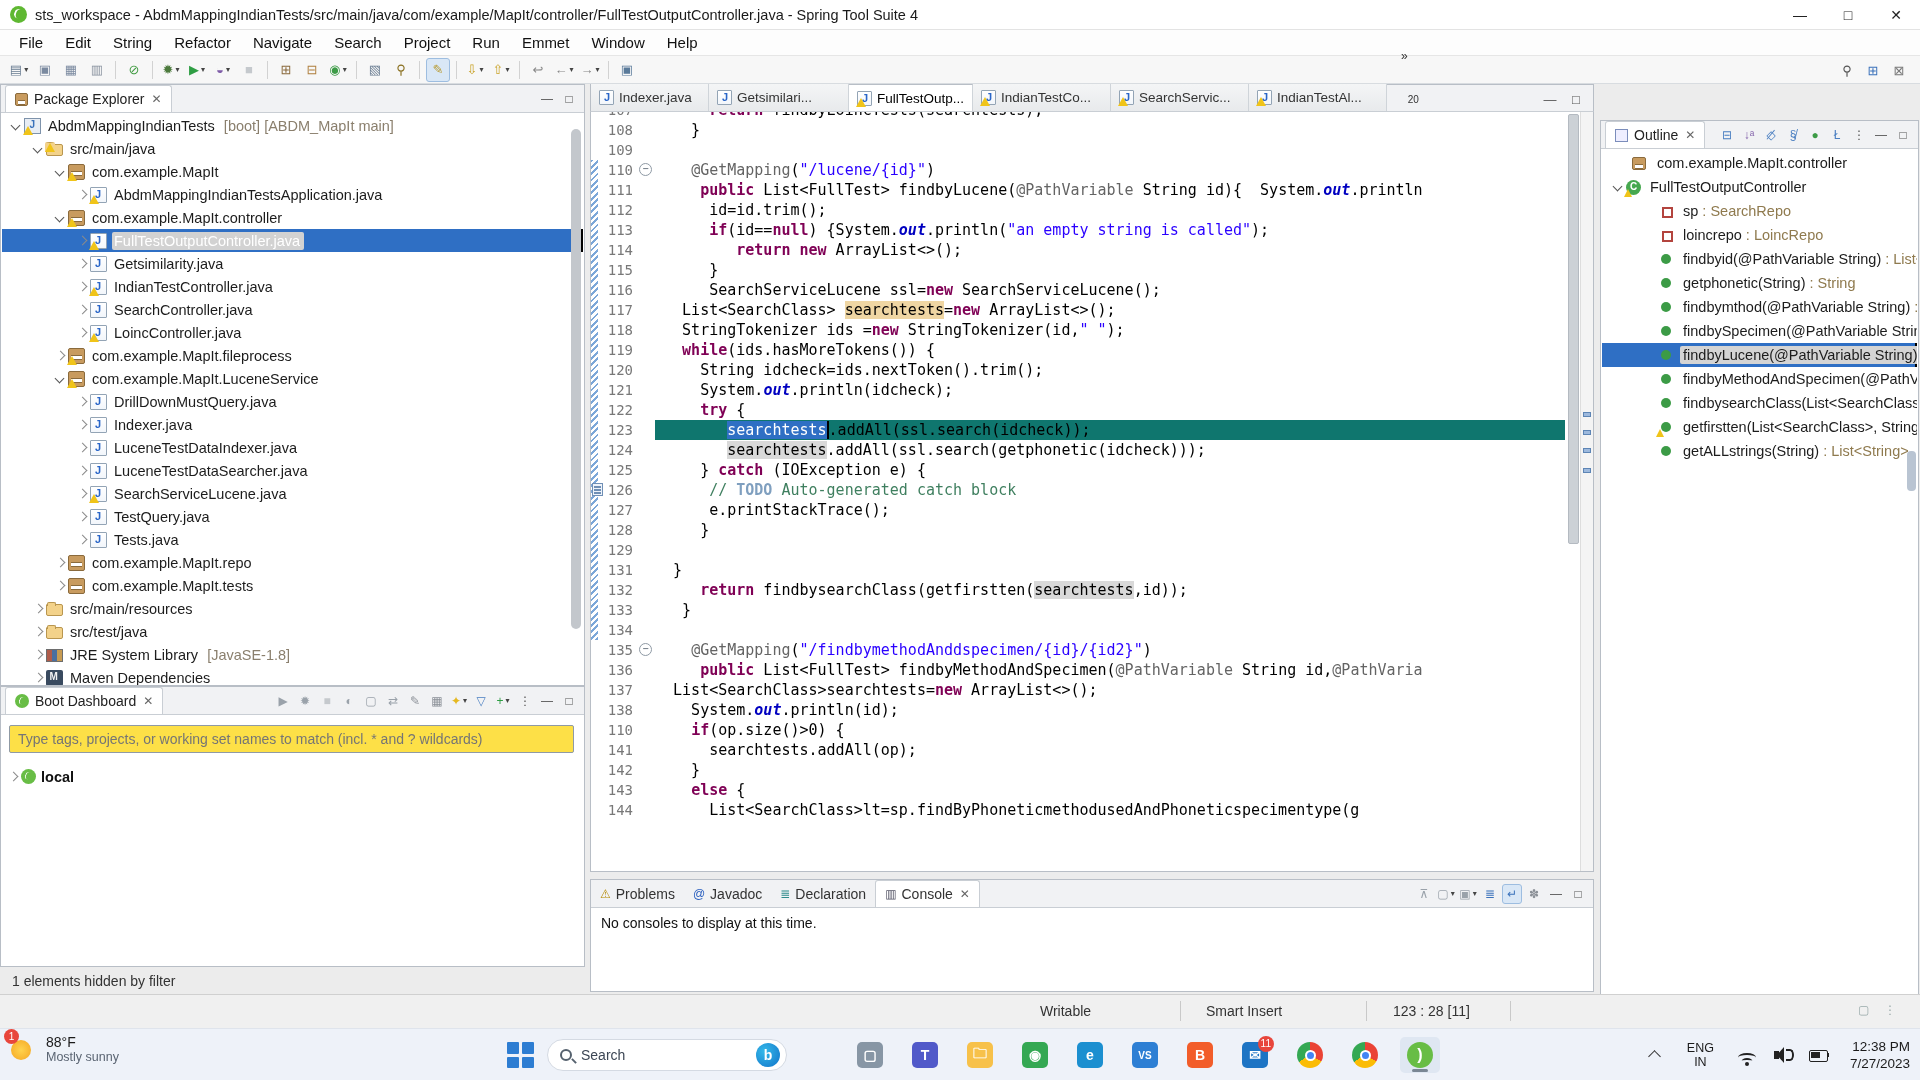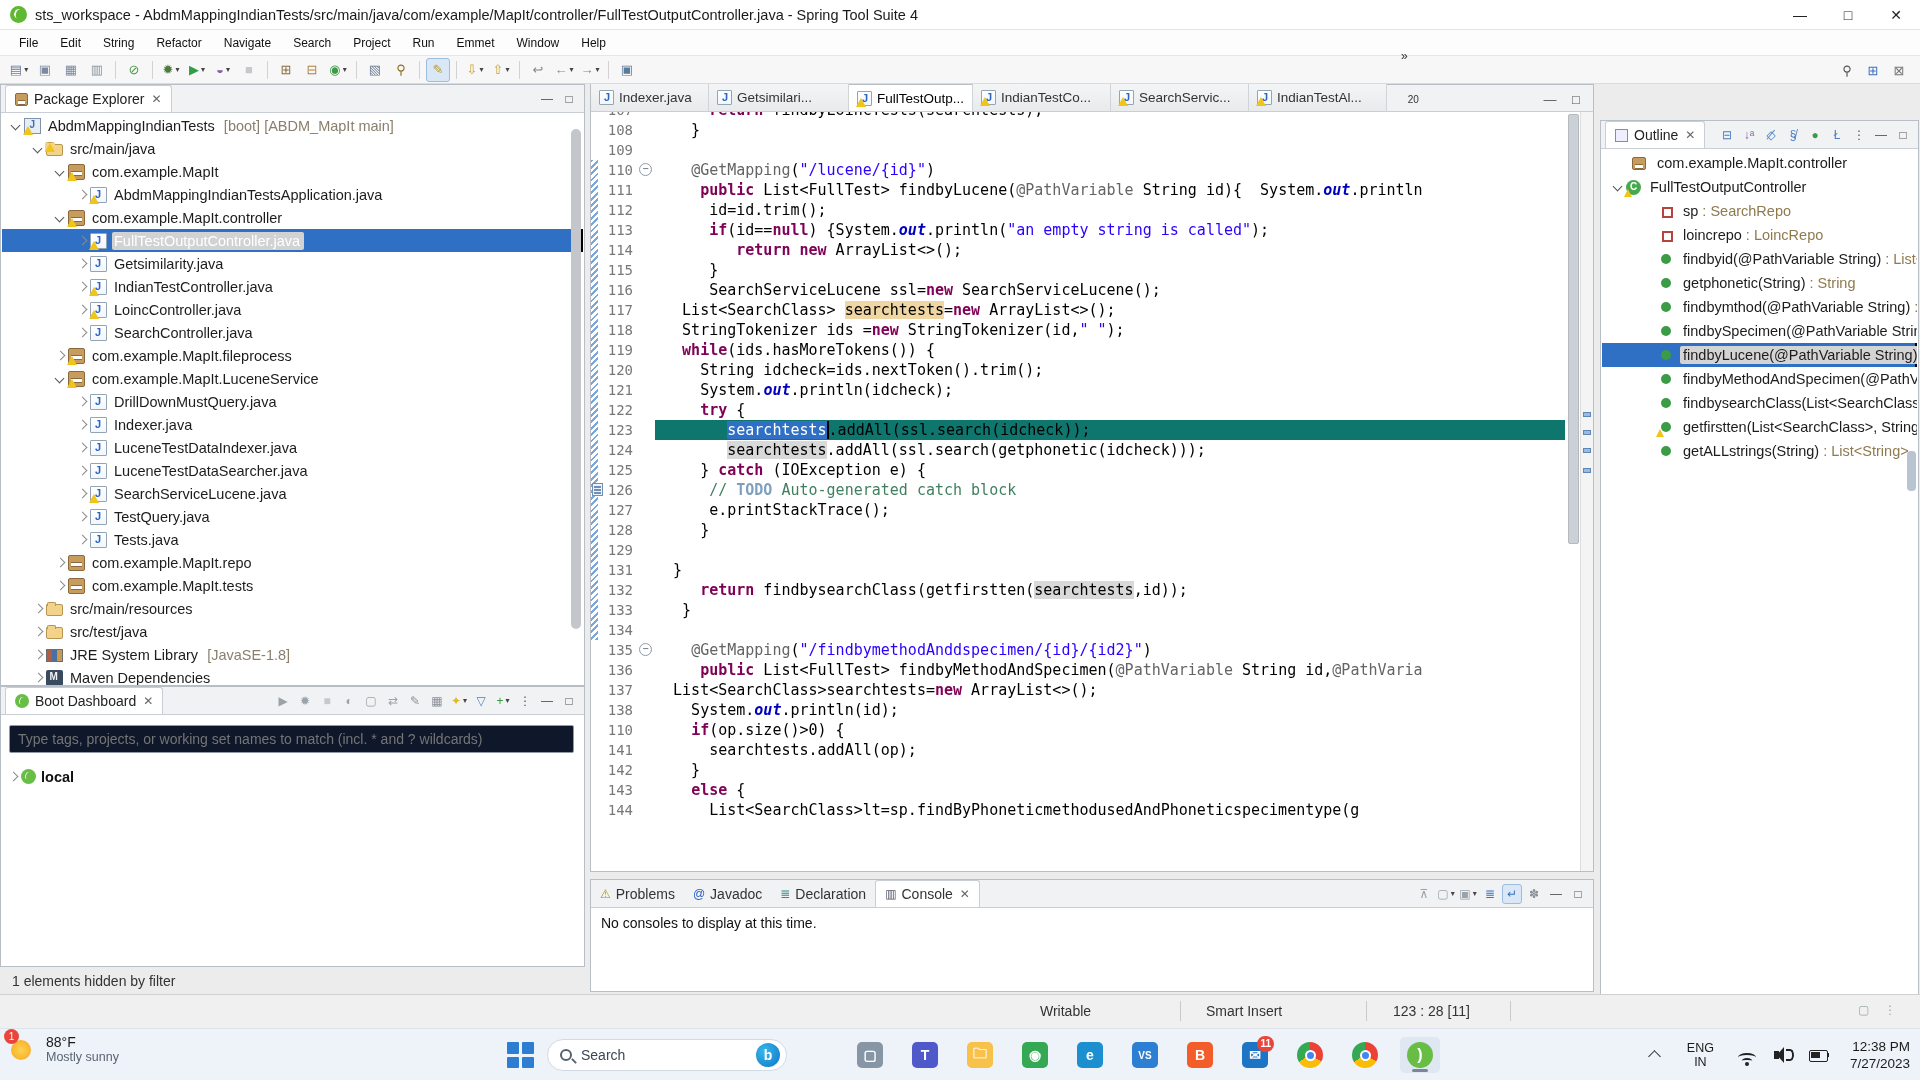--- a/index.html
+++ b/index.html
@@ -8,21 +8,21 @@
 
   
   #titlebar { position:absolute; left:0; top:0; width:1920px; height:30px; background:#ffffff; border-bottom:1px solid #e3e3e3; display:flex; align-items:center; }
   #titlebar .appicon { width:17px; height:17px; border-radius:50%; background:#5fb832; margin:0 8px 0 10px; position:relative; }
   #titlebar .appicon::after{ content:""; position:absolute; left:4px; top:3px; width:8px; height:10px; border-left:2px solid #fff; border-radius:50% 0 50% 50%; transform:rotate(18deg); }
   #title-text { font-size:14.5px; color:#1a1a1a; white-space:nowrap; }
   #win-controls { margin-left:auto; display:flex; height:100%; }
   #win-controls .wc { width:48px; height:100%; display:flex; align-items:center; justify-content:center; font-size:14px; color:#222; }
   
   #menubar { position:absolute; left:0; top:30px; width:1920px; height:26px; background:#fdfdfd; border-bottom:1px solid #e6e6e6; display:flex; align-items:center; padding-left:8px; }
-  #menubar .menu { font-size:12px; color:#111; padding:2px 11px; }
+  #menubar .menu { font-size:15px; color:#111; padding:2px 11px; }
   
   #toolbar { position:absolute; left:0; top:56px; width:1920px; height:28px; background:#f7f7f7; border-bottom:1px solid #d8dce0; display:flex; align-items:center; padding-left:6px; }
   .tbtn { height:24px; min-width:24px; display:flex; align-items:center; justify-content:center; margin:0 1px; border-radius:3px; font-size:13px; color:#555; position:relative; }
   .tbtn.active { background:#d9e7f6; border:1px solid #9dbde0; }
   .tbtn .dd { font-size:8px; color:#444; margin-left:2px; }
   .tsep { width:1px; height:18px; background:#d2d2d2; margin:0 5px; }
   #toolbar-right { position:absolute; right:8px; top:0; height:28px; display:flex; align-items:center; }
 
   
   .view { position:absolute; background:#ffffff; border:1px solid #b8bec6; }
@@ -112,21 +112,21 @@
   .oi.meth::after { content:""; position:absolute; left:3px; top:3px; width:10px; height:10px; border-radius:50%; background:#3c9b46; }
   .oi.fld::after { content:""; position:absolute; left:4px; top:4px; width:7px; height:7px; border:2px solid #b3443e; }
   .oi.cls { background:#46a84f; border-radius:50%; width:15px; height:15px; }
   .oi.cls::after { content:"C"; position:absolute; left:4px; top:1px; font-size:10px; font-weight:bold; color:#fff; }
   .oi.warn::before { content:""; position:absolute; left:-2px; bottom:-2px; width:0; height:0; border-left:4px solid transparent; border-right:4px solid transparent; border-bottom:8px solid #f0c419; z-index:2; }
   #ol-hsb { position:absolute; left:2px; bottom:3px; height:10px; width:150px; background:#c3c7cc; border-radius:5px; }
   #ol-vsb { position:absolute; right:2px; top:330px; height:40px; width:9px; background:#b9c4d2; border-radius:4px; }
 
   
   #bootdash { left:0; top:686px; width:585px; height:281px; }
-  #bd-filter { position:absolute; left:8px; top:38px; width:565px; height:28px; border:1px solid #8f9aa5; border-radius:2px; background:#0f172a; font-size:14px; color:#757575; display:flex; align-items:center; padding:0 8px; white-space:nowrap; overflow:hidden; }
+  #bd-filter { position:absolute; left:8px; top:38px; width:565px; height:28px; border:1px solid #8f9aa5; border-radius:2px; background:#fde047; font-size:14px; color:#757575; display:flex; align-items:center; padding:0 8px; white-space:nowrap; overflow:hidden; }
   #bd-local { position:absolute; left:4px; top:78px; display:flex; align-items:center; height:23px; font-size:14.5px; font-weight:bold; color:#111; }
 
   #left-status { position:absolute; left:0; top:967px; width:585px; height:27px; display:flex; align-items:center; padding-left:12px; font-size:14px; color:#333; }
 
   
   #statusbar { position:absolute; left:0; top:994px; width:1920px; height:34px; background:#f0f0f0; border-top:1px solid #d0d0d0; font-size:14px; color:#333; }
   #statusbar .seg { position:absolute; top:8px; }
   #statusbar .vdiv { position:absolute; top:6px; width:1px; height:20px; background:#c9c9c9; }
   #statusbar .sic { color:#9aa; font-size:12px; }
 
@@ -142,21 +142,21 @@
   #tb-start span { background:#2d7dd2; border-radius:1px; }
   #tb-search { position:absolute; left:547px; top:10px; width:240px; height:32px; background:#fff; border:1px solid #d4dae3; border-radius:16px; display:flex; align-items:center; padding:0 6px 0 12px; }
   #tb-search .lens { width:12px; height:12px; border:2px solid #55616e; border-radius:50%; position:relative; margin-right:9px; flex:none; }
   #tb-search .lens::after { content:""; position:absolute; left:9px; top:9px; width:6px; height:2px; background:#55616e; transform:rotate(45deg); }
   #tb-search .ph { font-size:14px; color:#3c4654; flex:1; }
   #tb-search .bing { width:24px; height:24px; border-radius:50%; background:radial-gradient(circle at 35% 35%,#35b9e9,#1073c9); color:#fff; font-size:14px; font-weight:bold; text-align:center; line-height:24px; }
   .tapp { position:absolute; top:8px; width:40px; height:36px; display:flex; align-items:center; justify-content:center; border-radius:5px; }
   .tapp.active { background:#dfe7f2; }
   .tapp.active::after { content:""; position:absolute; bottom:1px; left:12px; width:16px; height:3px; border-radius:2px; background:#7a8794; }
   .ai { width:26px; height:26px; border-radius:5px; position:relative; display:flex; align-items:center; justify-content:center; color:#fff; font-weight:bold; font-size:14px; }
-  .abadge { position:absolute; right:-6px; top:-6px; min-width:16px; height:16px; border-radius:8px; background:#e8463c; color:#fff; font-size:10px; font-weight:bold; text-align:center; line-height:16px; padding:0 3px; }
+  .abadge { position:absolute; right:-6px; top:-6px; min-width:16px; height:16px; border-radius:8px; background:#e8463c; color:#fff; font-size:10px; font-weight:normal; text-align:center; line-height:16px; padding:0 3px; }
   #tray { position:absolute; right:10px; top:0; height:52px; display:flex; align-items:center; }
   #tray .chev-up { width:12px; height:12px; position:relative; margin-right:26px; }
   #tray .chev-up::after { content:""; position:absolute; left:1px; top:3px; width:8px; height:8px; border-left:1.8px solid #333; border-top:1.8px solid #333; transform:rotate(45deg); }
   #tray .lang { text-align:center; font-size:12.5px; color:#1b1b1b; line-height:14px; margin-right:22px; }
   .tray-ic { position:relative; width:22px; height:22px; margin-right:14px; }
   .wifi i { position:absolute; left:50%; bottom:4px; border:2px solid #222; border-bottom:none; border-left:none; border-right:none; border-radius:50% 50% 0 0; transform:translateX(-50%); }
   .wifi i:nth-child(1){ width:18px; height:9px; }
   .wifi i:nth-child(2){ width:11px; height:6px; bottom:2px; border-width:2px; }
   .wifi i:nth-child(3){ width:4px; height:4px; bottom:0; background:#222; border:none; border-radius:50%; }
   .vol::before { content:""; position:absolute; left:2px; top:7px; width:5px; height:8px; background:#222; }
@@ -339,27 +339,27 @@
           <span class="ti i-jfile"></span>
           <span class="lbl">Getsimilarity.java</span>
         </div>
         <div class="trow" style="padding-left: 72px;">
           <span class="chev c"></span>
           <span class="ti i-jfile warn"></span>
           <span class="lbl">IndianTestController.java</span>
         </div>
         <div class="trow" style="padding-left: 72px;">
           <span class="chev c"></span>
+          <span class="ti i-jfile"></span>
+          <span class="lbl">SearchController.java</span>
+        </div>
+        <div class="trow" style="padding-left: 72px;">
+          <span class="chev c"></span>
           <span class="ti i-jfile warn"></span>
           <span class="lbl">LoincController.java</span>
-        </div>
-        <div class="trow" style="padding-left: 72px;">
-          <span class="chev c"></span>
-          <span class="ti i-jfile"></span>
-          <span class="lbl">SearchController.java</span>
         </div>
         <div class="trow" style="padding-left: 50px;">
           <span class="chev c"></span>
           <span class="ti i-pkg warn"></span>
           <span class="lbl">com.example.MapIt.fileprocess</span>
         </div>
         <div class="trow" style="padding-left: 50px;">
           <span class="chev o"></span>
           <span class="ti i-pkg warn"></span>
           <span class="lbl">com.example.MapIt.LuceneService</span>

